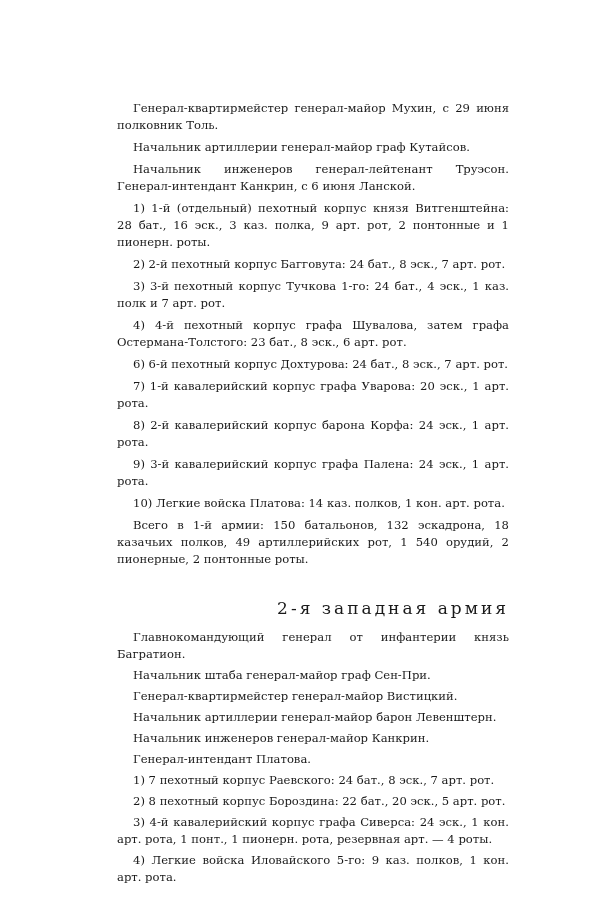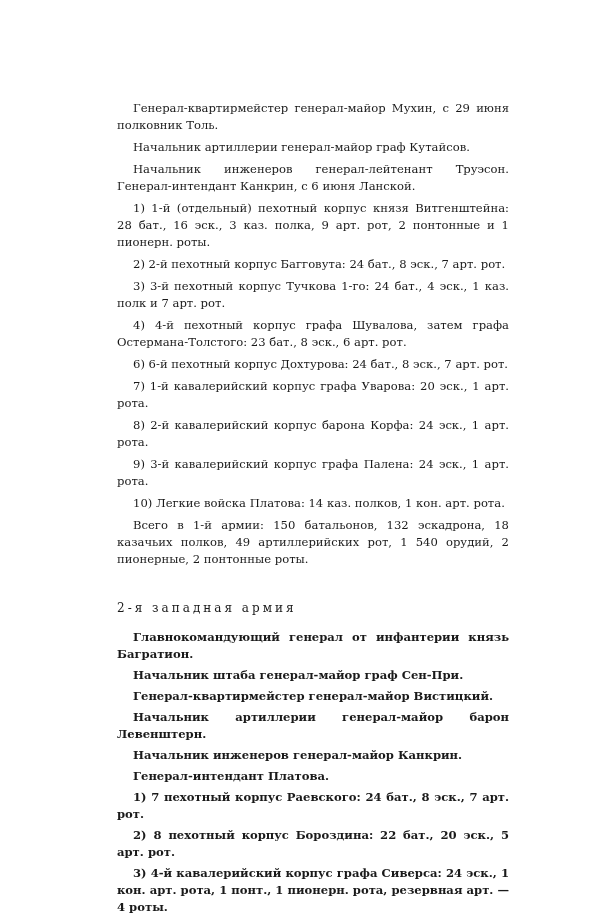--- a/index.html
+++ b/index.html
@@ -4,24 +4,24 @@
 <style>
   html, body { margin:0; padding:0; background:#ffffff; }
   body { width:600px; height:915px; position:relative; overflow:hidden; }
   .page {
     position:absolute; left:117px; top:100px; width:392px;
     font-family:"DejaVu Serif", "Liberation Serif", serif;
     font-size:11.6px; color:#1a1a1a; line-height:17px;
     text-align:justify;
   }
   .p { margin:0 0 5px 0; text-indent:16px; }
-  .p.tight { margin-bottom:4px;font-weight:bold; }
+  .p.tight { margin-bottom:4px; }
   .heading {
-    text-align:left; letter-spacing:3px; margin:32px 0 12px 0;
-    font-size:12px; text-indent:0;
+    text-align:right; letter-spacing:3px; margin:32px 0 12px 0;
+    font-size:17px; text-indent:0;
   }
 </style>
 </head>
 <body>
 
 <div class="page">
   <div>
     <p class="p">Генерал-квартирмейстер генерал-майор Мухин, с 29 июня полковник Толь.</p>
     <p class="p">Начальник артиллерии генерал-майор граф Кутайсов.</p>
     <p class="p">Начальник инженеров генерал-лейтенант Труэсон. Генерал-интендант Канкрин, с 6 июня Ланской.</p>

